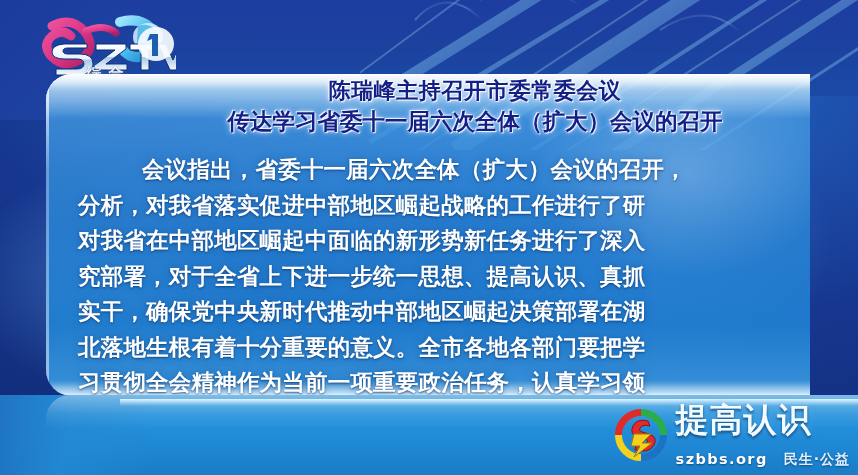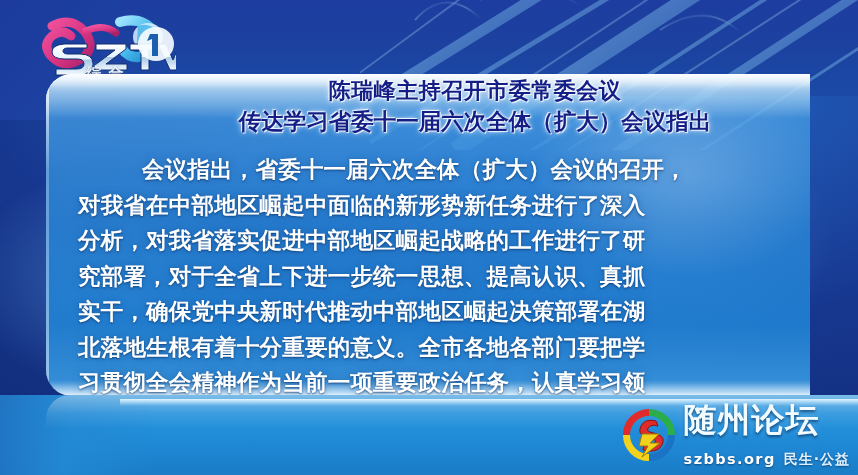--- a/index.html
+++ b/index.html
@@ -216,21 +216,21 @@
     font-weight: bold;
     letter-spacing: 1px;
     text-shadow: 0 2px 3px rgba(6,50,96,.75), 0 0 9px rgba(120,200,255,.45);
     font-family: "DejaVu Sans", "Liberation Sans", sans-serif;
     white-space: nowrap;
   }
   .forum-sub {
     margin-top: 16px;
     display: flex;
     align-items: baseline;
-    gap: 8px;
+    gap: 16px;
     white-space: nowrap;
   }
   .forum-url {
     color: #ffffff;
     font-size: 14.5px;
     font-weight: bold;
     letter-spacing: 1.4px;
     text-shadow: 0 1px 2px rgba(6,50,96,.7);
     font-family: "DejaVu Sans", "Liberation Sans", sans-serif;
   }
@@ -336,27 +336,27 @@
   <div class="logo-sub">综合</div>
 
   <div id="caption-panel">
     <div class="panel-gloss"></div>
     <div class="panel-inner-glow"></div>
     <div class="panel-edge-left"></div>
     <div class="panel-bottom-gloss"></div>
 
     <div id="headline">
       <span class="hl-line l1">陈瑞峰主持召开市委常委会议</span>
-      <span class="hl-line l2">传达学习省委十一届六次全体（扩大）会议指出</span>
+      <span class="hl-line l2">传达学习省委十一届六次全体（扩大）会议的召开</span>
     </div>
 
     <div id="body-copy">
       <span class="bc-line first">会议指出，省委十一届六次全体（扩大）会议的召开，</span>
+      <span class="bc-line">分析，对我省落实促进中部地区崛起战略的工作进行了研</span>
       <span class="bc-line">对我省在中部地区崛起中面临的新形势新任务进行了深入</span>
-      <span class="bc-line">分析，对我省落实促进中部地区崛起战略的工作进行了研</span>
       <span class="bc-line">究部署，对于全省上下进一步统一思想、提高认识、真抓</span>
       <span class="bc-line">实干，确保党中央新时代推动中部地区崛起决策部署在湖</span>
       <span class="bc-line">北落地生根有着十分重要的意义。全市各地各部门要把学</span>
       <span class="bc-line">习贯彻全会精神作为当前一项重要政治任务，认真学习领</span>
       <span class="bc-line">会，结合随州实际抓好贯彻落实。</span>
     </div>
   </div>
 
   <div id="bottom-band">
     <div class="band-corner"></div>
@@ -375,21 +375,21 @@
           <path d="M4.5 27 a22.5 22.5 0 0 1 22.5 -22.5" stroke="#e02b2b"></path>
         </g>
         <circle cx="27" cy="27" r="18.5" fill="#1f8ad4" opacity=".22"></circle>
 
         <path d="M34 13 q-11 -3 -15 5 q-4 8 5 11 l7 2 q4 1 2 4 q-3 4 -11 2 l-1 5 q14 4 19 -5 q4 -8 -5 -11 l-7 -2 q-4 -1 -2 -4 q3 -4 10 -2 z" fill="#e02b2b" stroke="#8c1313" stroke-width="1"></path>
 
         <path d="M20 26 l17 0 l-9 9 l10 0 l-18 14 l6 -11 l-9 0 z" fill="#f2d21c" stroke="#9a7c0a" stroke-width="1"></path>
       </svg>
     </div>
     <div class="forum-text-col">
-      <div class="forum-title">随州论坛</div>
+      <div class="forum-title">提高认识</div>
       <div class="forum-sub">
         <span class="forum-url">szbbs.org</span>
         <span class="forum-tag">民生·公益</span>
       </div>
     </div>
   </div>
 
 </div>
 
 </body></html>

